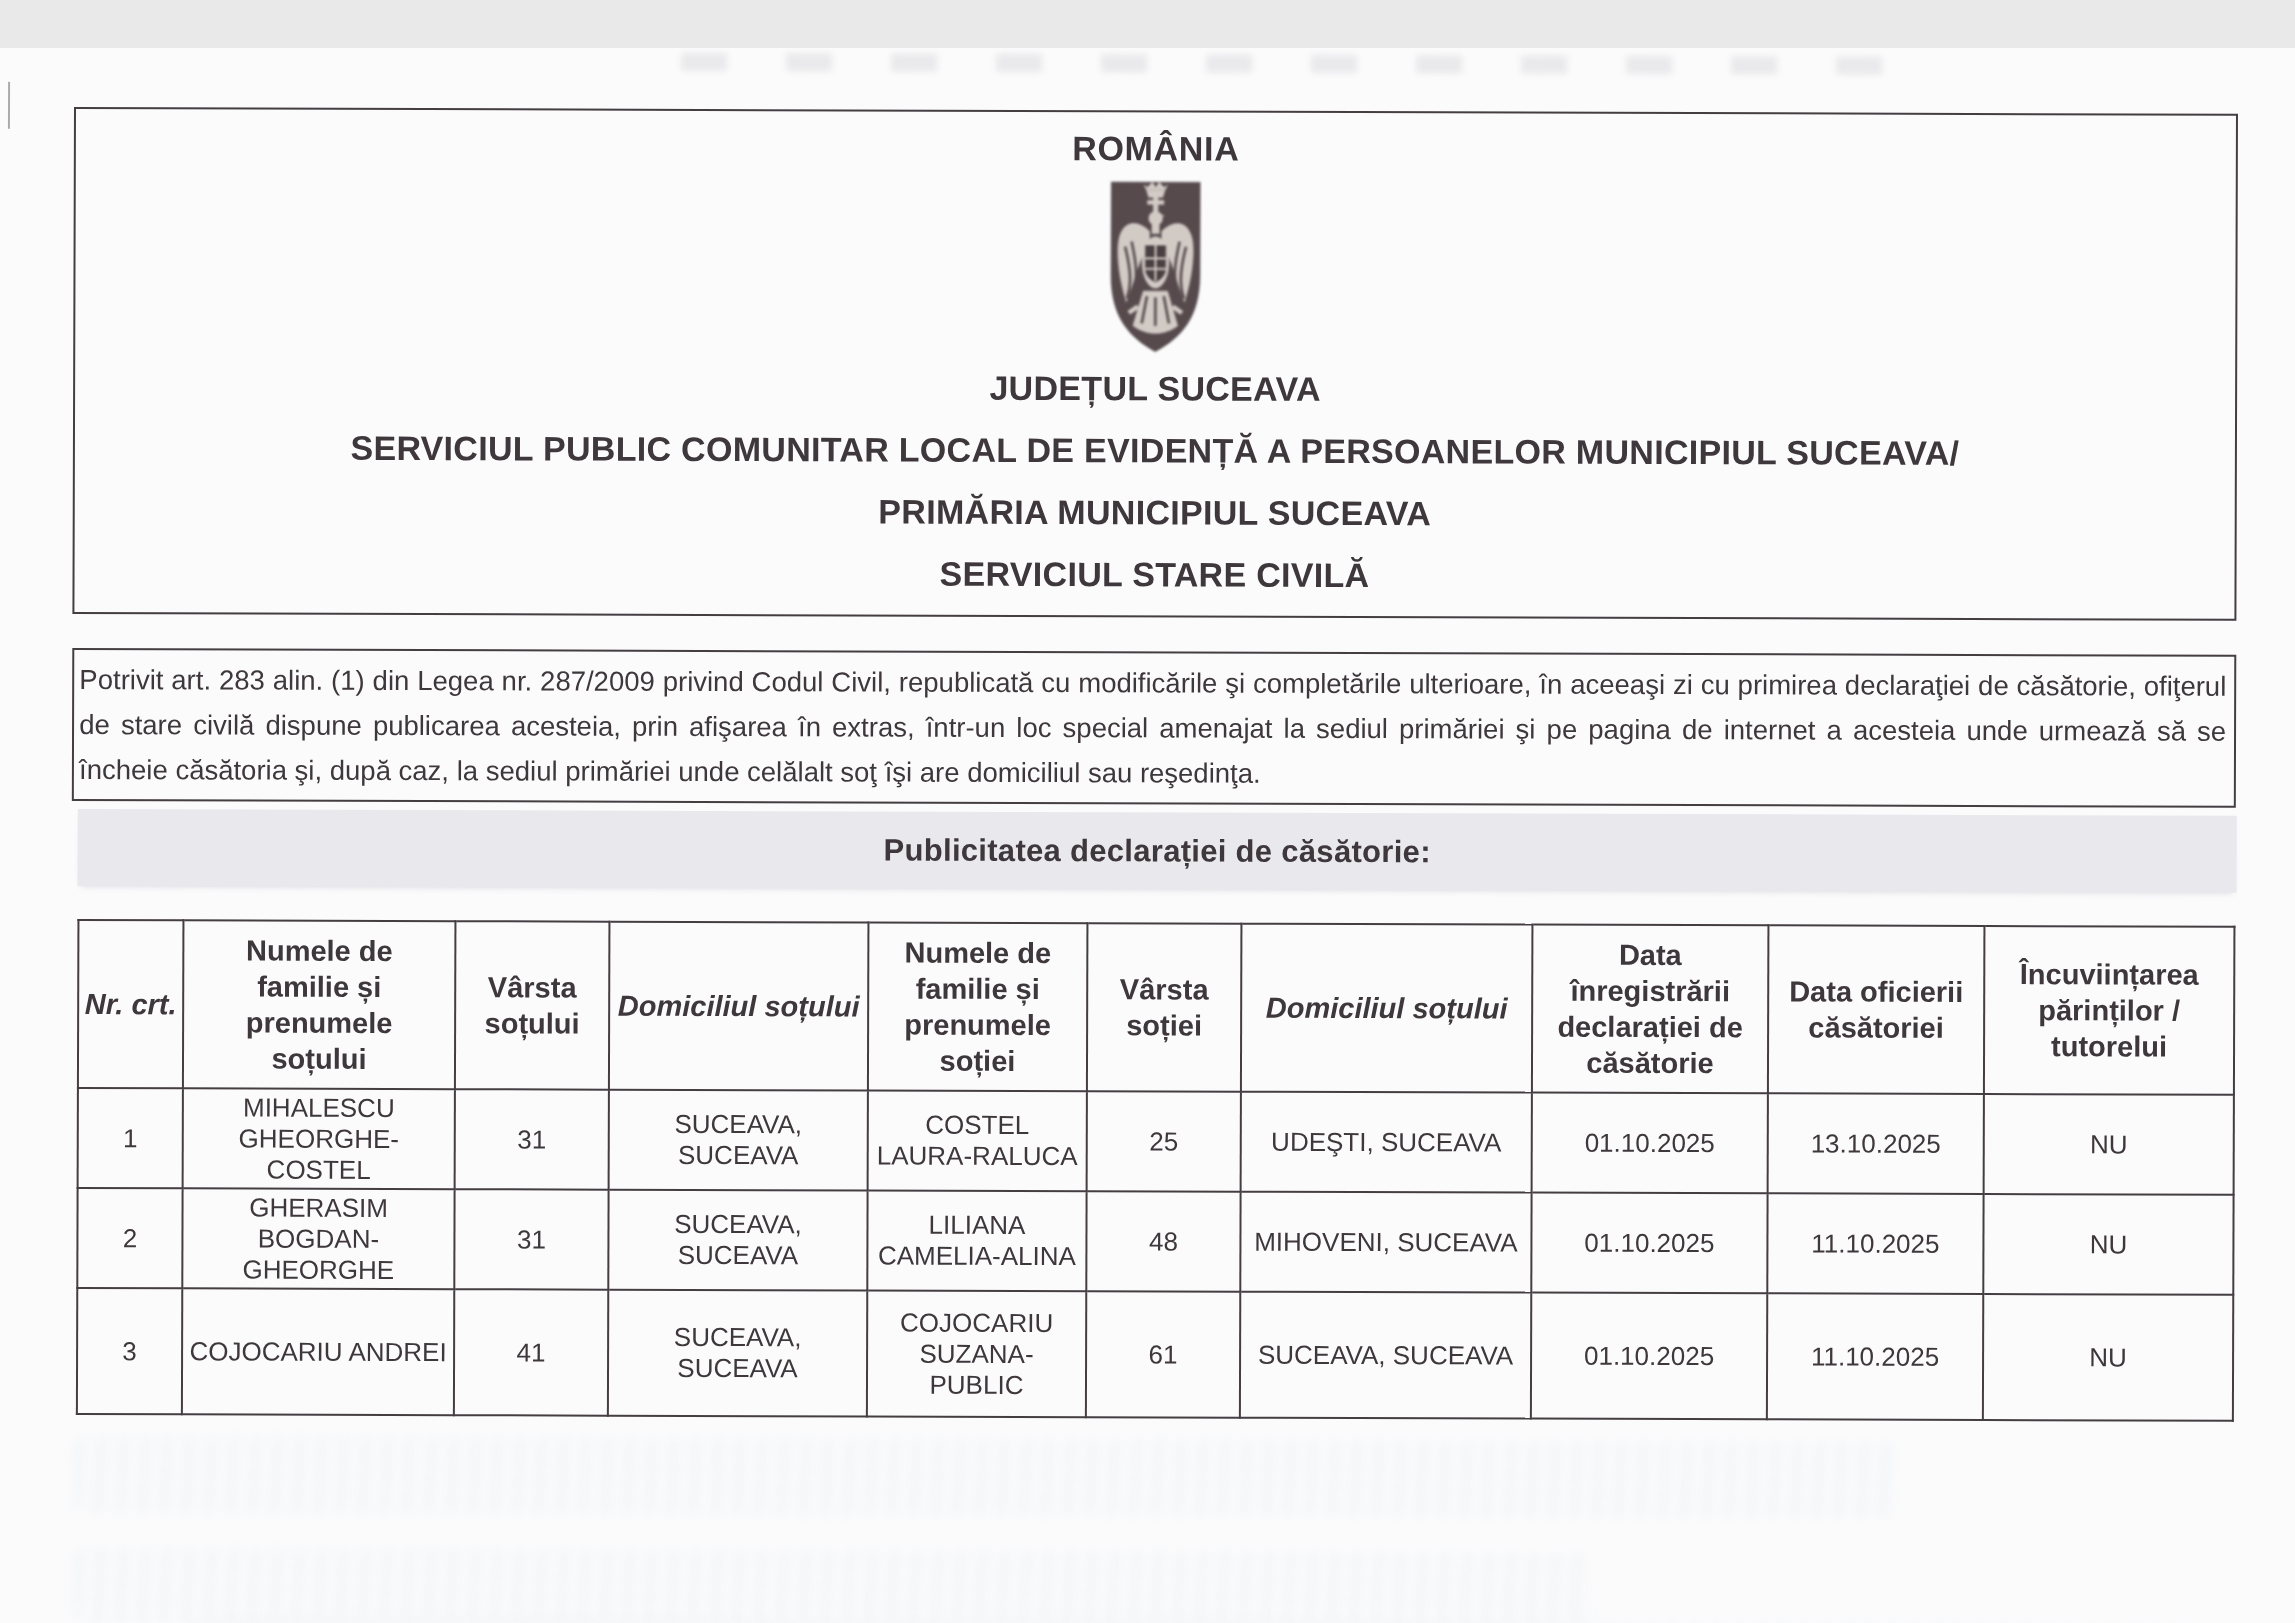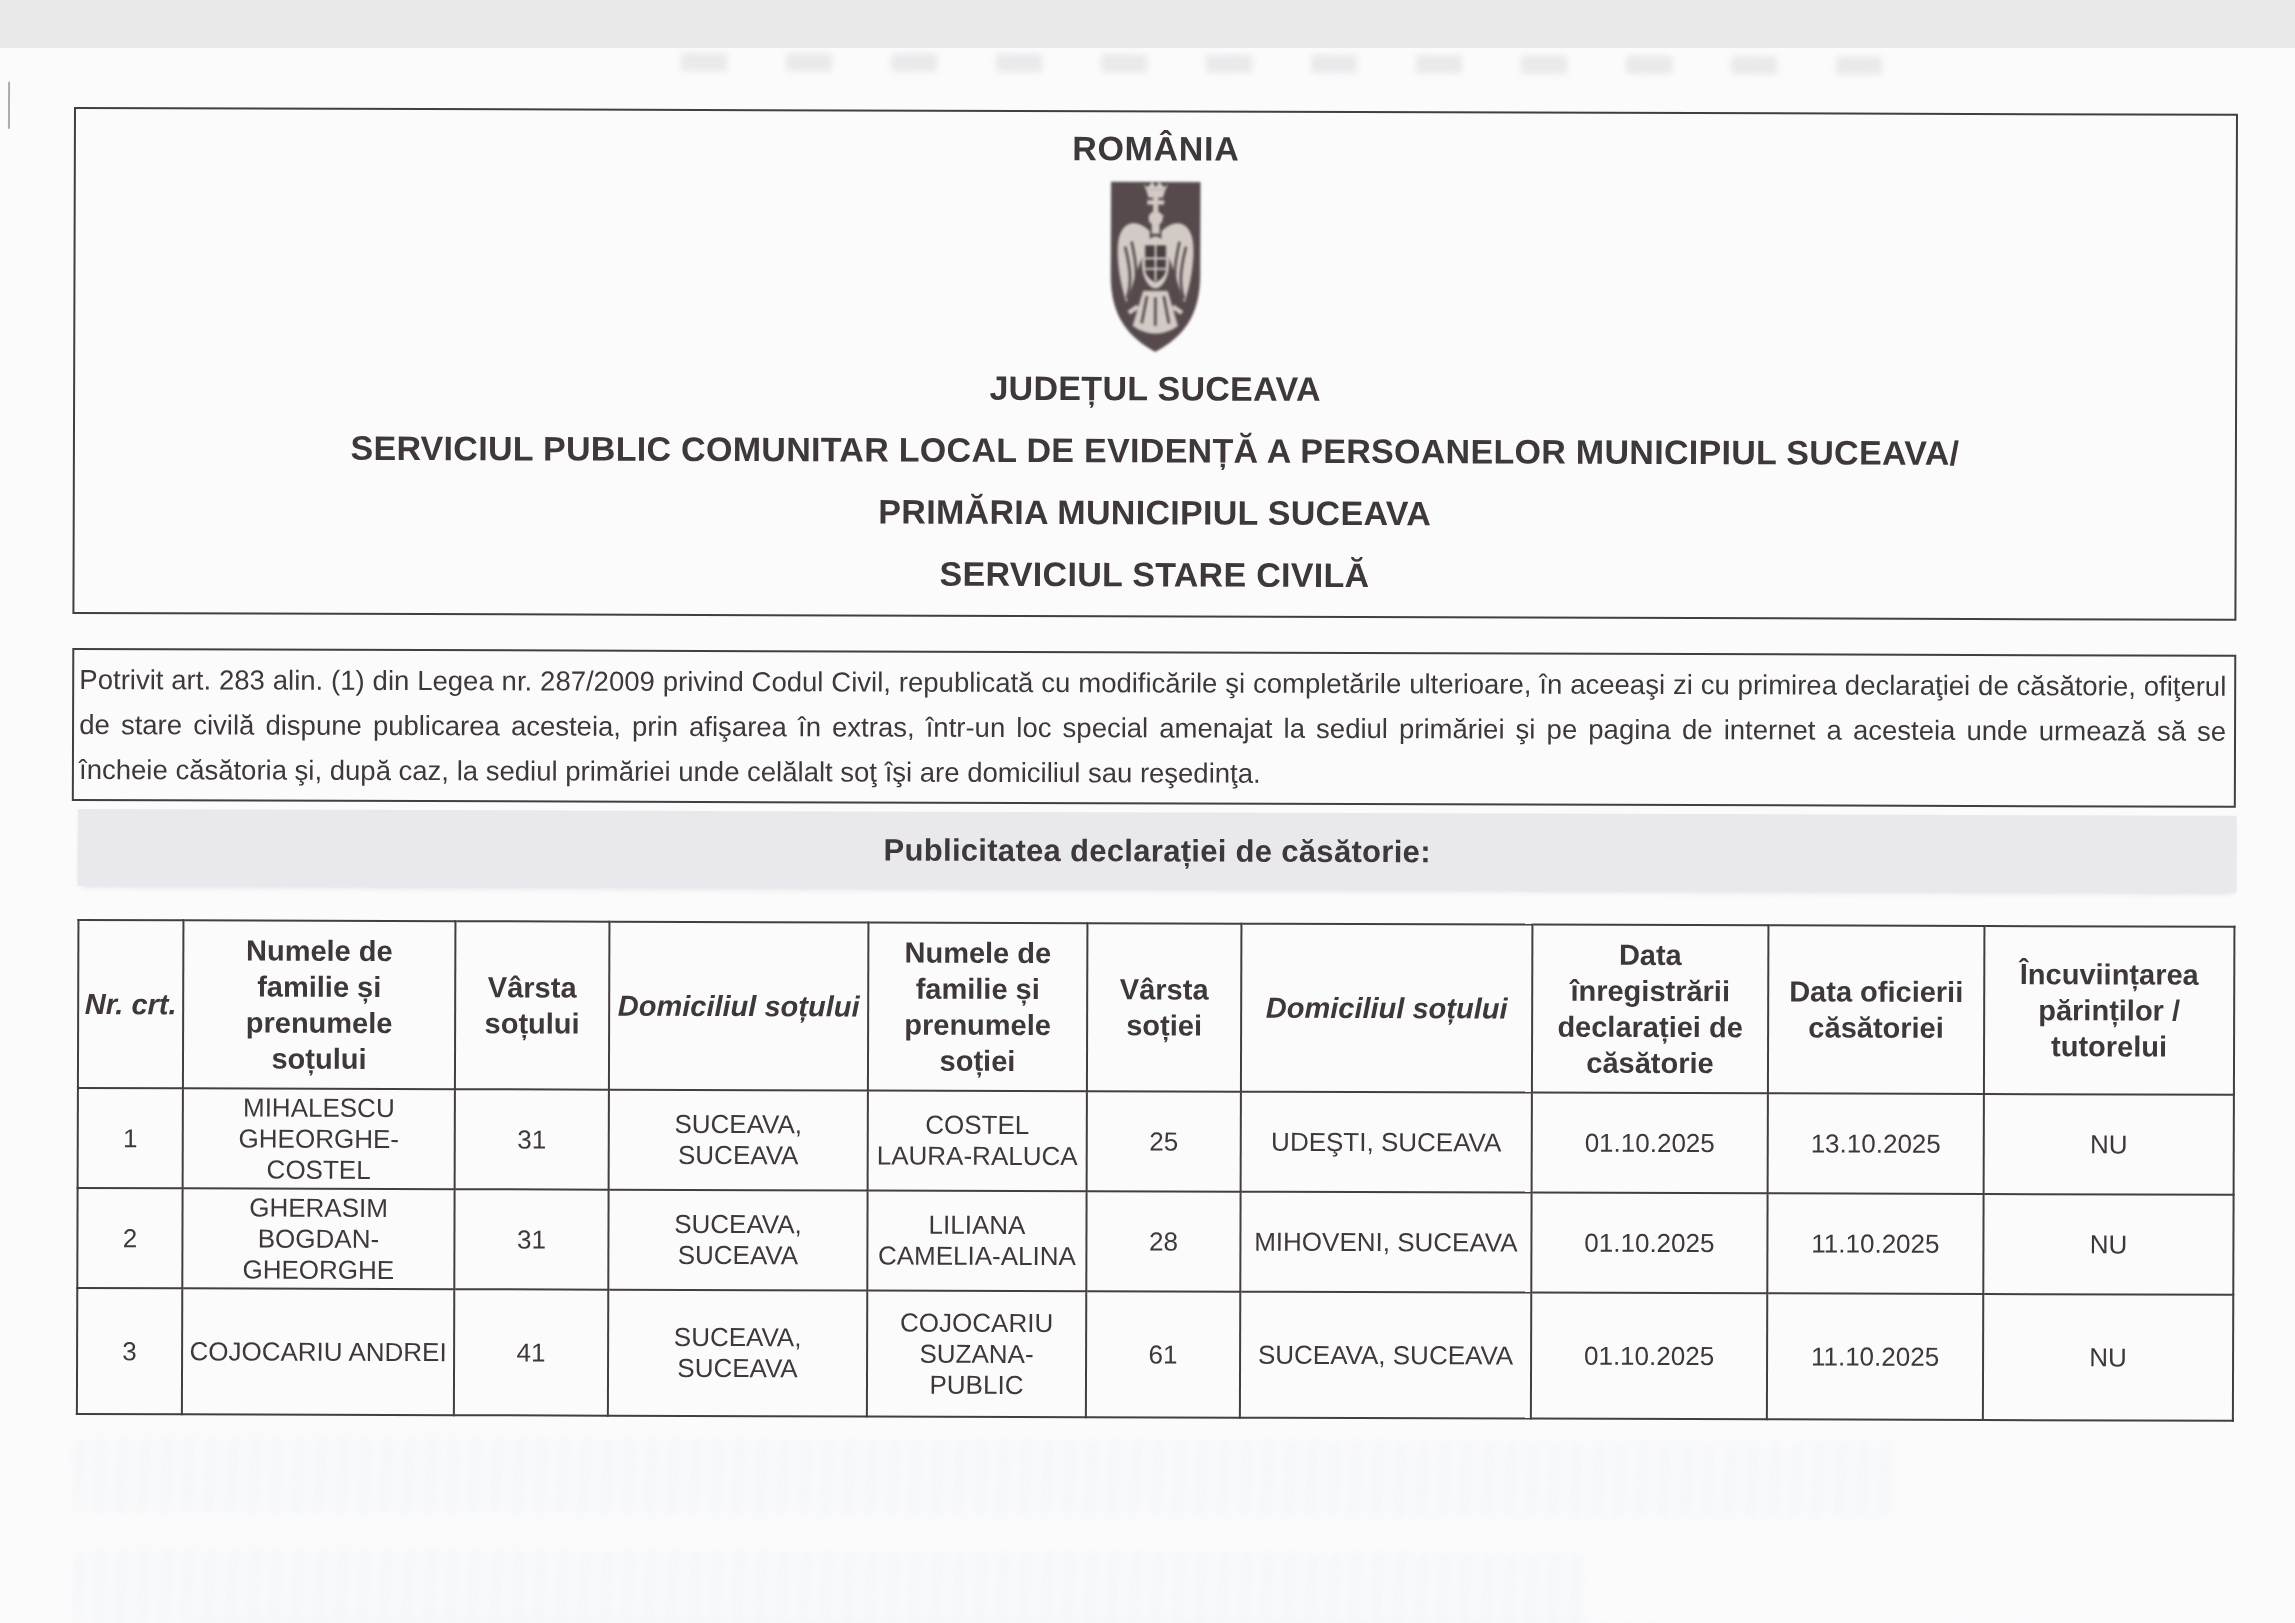--- a/index.html
+++ b/index.html
@@ -218,21 +218,21 @@
         <tr class="r1">
           <td>2</td>
           <td class="name">GHERASIM
 BOGDAN-
 GHEORGHE</td>
           <td>31</td>
           <td>SUCEAVA,
 SUCEAVA</td>
           <td class="name">LILIANA
 CAMELIA-ALINA</td>
-          <td>28</td>
+          <td>48</td>
           <td>MIHOVENI, SUCEAVA</td>
           <td>01.10.2025</td>
           <td>11.10.2025</td>
           <td>NU</td>
         </tr>
         <tr class="r2">
           <td>3</td>
           <td class="name">COJOCARIU ANDREI</td>
           <td>41</td>
           <td>SUCEAVA,

